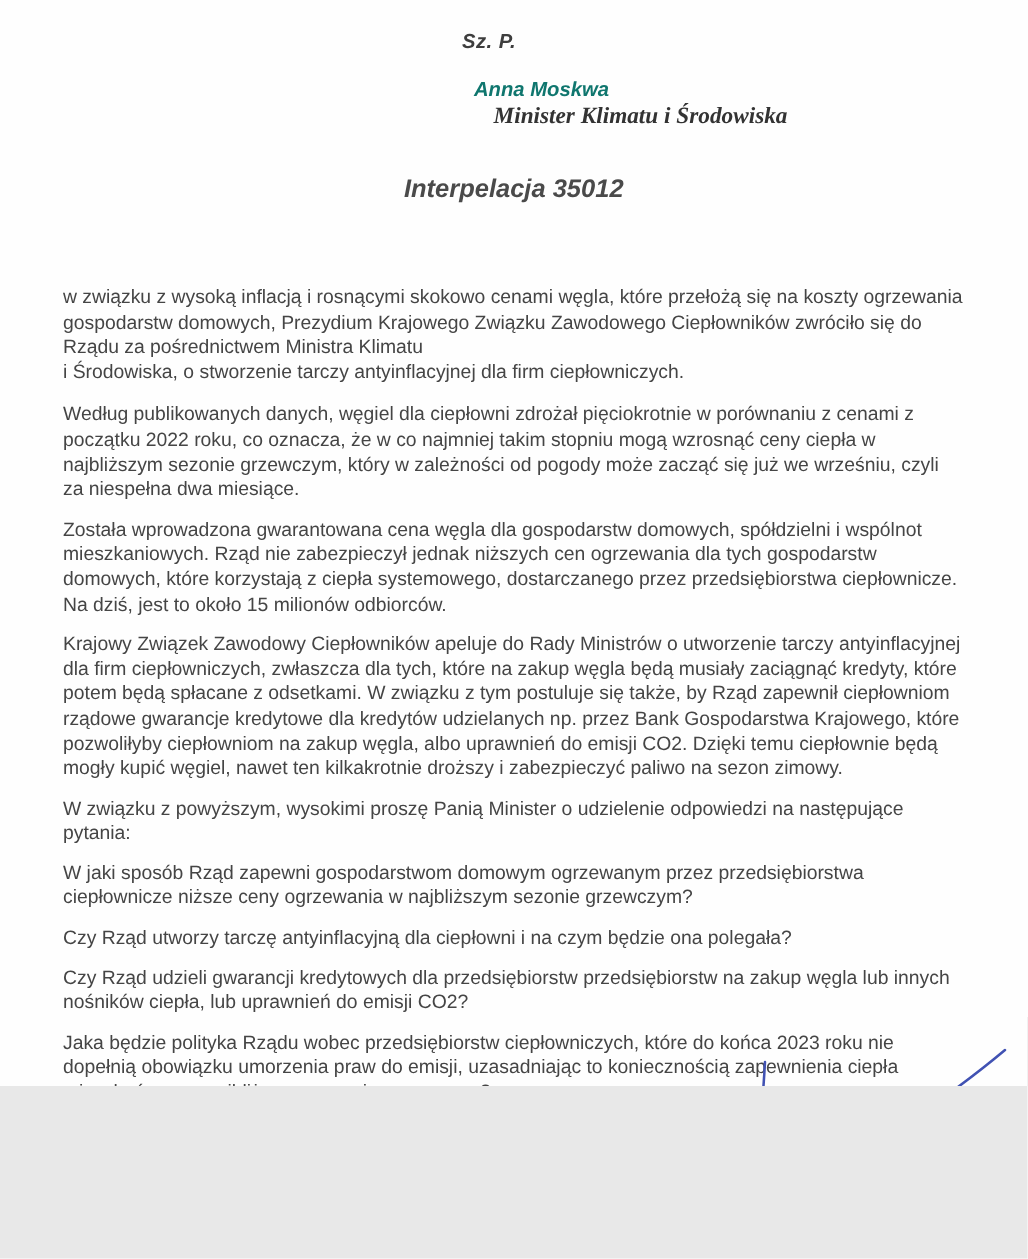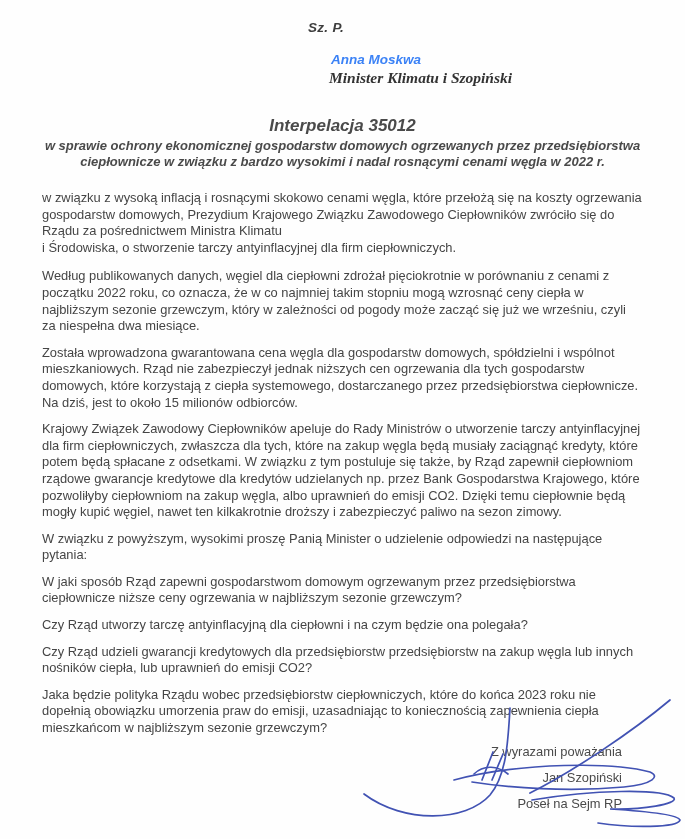--- a/index.html
+++ b/index.html
@@ -1,33 +1,33 @@
 <!DOCTYPE html>
 <html><head>
 <meta charset="utf-8">
 <style>
   html,body{margin:0;padding:0;background:#e8e8e8;}
   .page{
     position:relative;
-    width:685px;height:839px;
+    width:685px;height:724px;
     margin:0 auto;
     background:#fefefe;
     font-family:"Liberation Sans", sans-serif;
     color:#424242;
     overflow:hidden;
   }
   
   .recipient{position:absolute;top:20px;left:308px;}
   .recip-sal{
     font-size:13.5px;font-weight:bold;font-style:italic;color:#3e3e3e;
     letter-spacing:.3px;
   }
   .recip-name{
-    margin-top:17px;margin-left:23px;
-    font-size:13.5px;font-weight:bold;font-style:italic;color:#3b82f6;
+    margin-top:17px;margin-left:8px;
+    font-size:13.5px;font-weight:bold;font-style:italic;color:#0f766e;
   }
   .recip-title{
     margin-left:21px;margin-top:2px;
     font-family:"Liberation Serif", serif;
     font-size:15.5px;font-weight:bold;font-style:italic;color:#333;
   }
   
   .heading{position:absolute;top:116px;left:0;width:685px;text-align:center;}
   .head-number{
     font-size:17px;font-weight:bold;font-style:italic;color:#4a4a4a;
@@ -57,26 +57,25 @@
   .signature svg{display:block;width:100%;height:100%;}
 </style>
 </head>
 <body>
 
 <div class="page">
 
   <div class="recipient">
     <div class="recip-sal">Sz. P.</div>
     <div class="recip-name">Anna Moskwa</div>
-    <div class="recip-title">Minister Klimatu i Szopiński</div>
+    <div class="recip-title">Minister Klimatu i Środowiska</div>
   </div>
 
   <div class="heading">
     <div class="head-number">Interpelacja 35012</div>
-    <div class="head-subject">w sprawie ochrony ekonomicznej gospodarstw domowych ogrzewanych przez przedsiębiorstwa ciepłownicze w związku z bardzo wysokimi i nadal rosnącymi cenami węgla w 2022 r.</div>
   </div>
 
   <div class="body">
     <div class="para">w związku z wysoką inflacją i rosnącymi skokowo cenami węgla, które przełożą się na koszty ogrzewania gospodarstw domowych, Prezydium Krajowego Związku Zawodowego Ciepłowników zwróciło się do Rządu za pośrednictwem Ministra Klimatu
 i Środowiska, o stworzenie tarczy antyinflacyjnej dla firm ciepłowniczych.</div>
     <div class="para">Według publikowanych danych, węgiel dla ciepłowni zdrożał pięciokrotnie w porównaniu z cenami z początku 2022 roku, co oznacza, że w co najmniej takim stopniu mogą wzrosnąć ceny ciepła w najbliższym sezonie grzewczym, który w zależności od pogody może zacząć się już we wrześniu, czyli za niespełna dwa miesiące.</div>
     <div class="para">Została wprowadzona gwarantowana cena węgla dla gospodarstw domowych, spółdzielni i wspólnot mieszkaniowych. Rząd nie zabezpieczył jednak niższych cen ogrzewania dla tych gospodarstw domowych, które korzystają z ciepła systemowego, dostarczanego przez przedsiębiorstwa ciepłownicze. Na dziś, jest to około 15 milionów odbiorców.</div>
     <div class="para">Krajowy Związek Zawodowy Ciepłowników apeluje do Rady Ministrów o utworzenie tarczy antyinflacyjnej dla firm ciepłowniczych, zwłaszcza dla tych, które na zakup węgla będą musiały zaciągnąć kredyty, które potem będą spłacane z odsetkami. W związku z tym postuluje się także, by Rząd zapewnił ciepłowniom rządowe gwarancje kredytowe dla kredytów udzielanych np. przez Bank Gospodarstwa Krajowego, które pozwoliłyby ciepłowniom na zakup węgla, albo uprawnień do emisji CO2. Dzięki temu ciepłownie będą mogły kupić węgiel, nawet ten kilkakrotnie droższy i zabezpieczyć paliwo na sezon zimowy.</div>
     <div class="para">W związku z powyższym, wysokimi proszę Panią Minister o udzielenie odpowiedzi na następujące pytania:</div>
     <div class="para">W jaki sposób Rząd zapewni gospodarstwom domowym ogrzewanym przez przedsiębiorstwa ciepłownicze niższe ceny ogrzewania w najbliższym sezonie grzewczym?</div>

